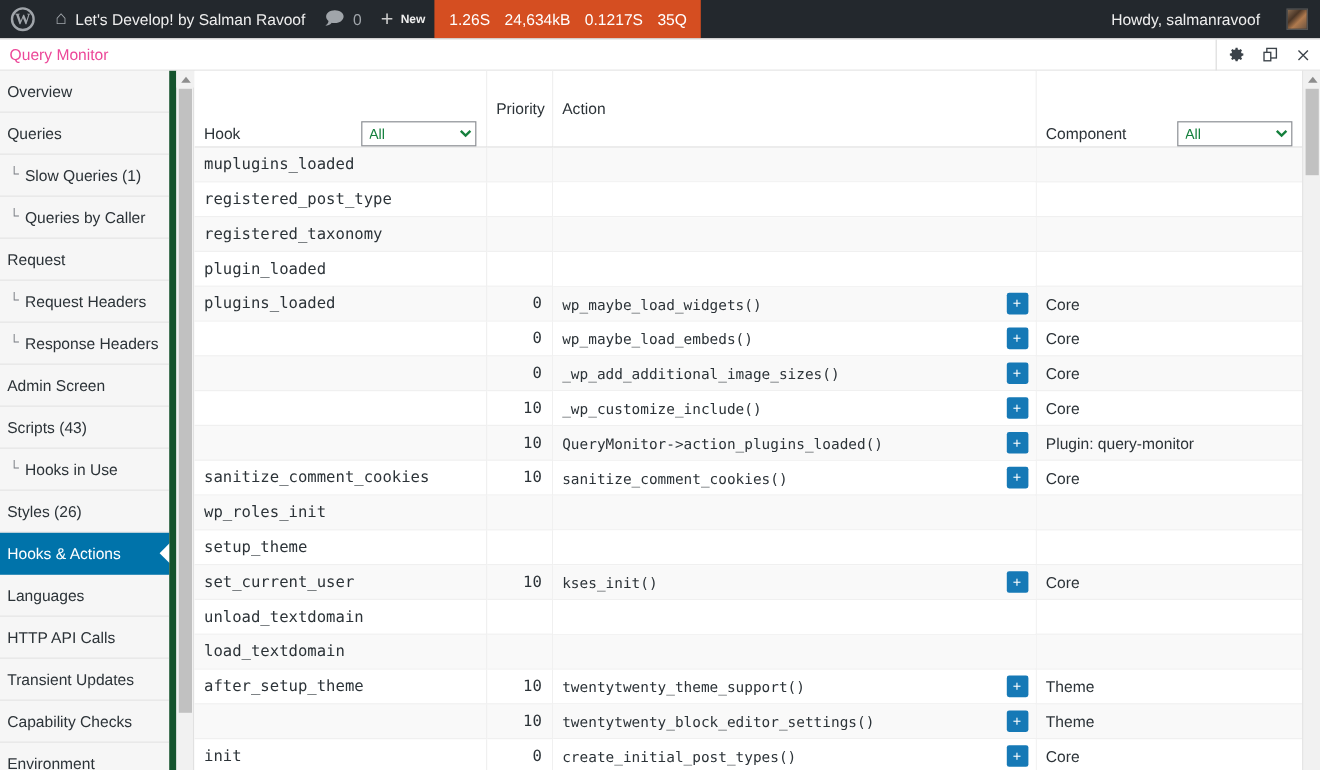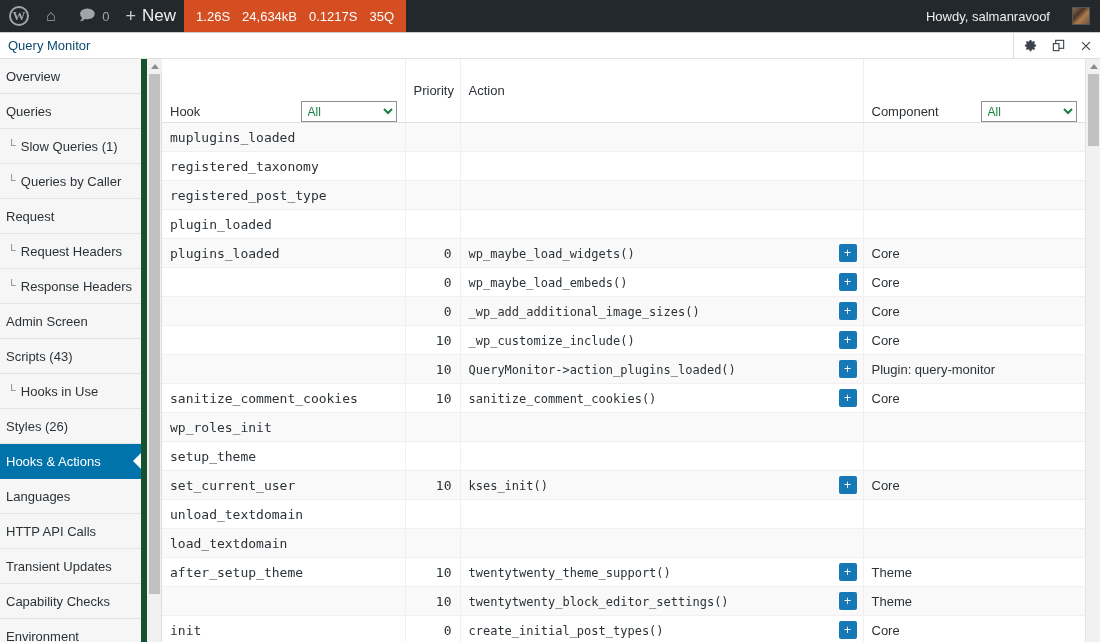--- a/index.html
+++ b/index.html
@@ -33,21 +33,21 @@
     position: relative;
     display: flex; align-items: center; justify-content: center;
     font-size: 13px; font-weight: bold; color: #a0a5aa;
     font-family: "Liberation Serif", serif;
   }
   .home-icon { color: #a0a5aa; font-size: 16px; margin-right: 7px; line-height: 1; }
   .site-name { font-size: 13px; color: #eee; }
   .comment-icon { color: #a0a5aa; font-size: 15px; margin-right: 7px; }
   .comment-count { color: #a0a5aa; font-size: 13px; }
   .plus-icon { color: #ccc; font-size: 18px; margin-right: 6px; font-weight: 300; line-height: 1;}
-  .new-label { font-size: 17px; }
+  .new-label { font-size: 10px; font-weight: bold; }
 
   #qm-metrics {
     background: #d54e21;
     display: flex; align-items: center;
     gap: 12px;
     padding: 0 12px;
     height: 32px;
     color: #fff;
     font-size: 13px;
   }
@@ -79,21 +79,21 @@
   #qm-title-bar {
     height: 26px;
     background: #fff;
     border-bottom: 1px solid #e0e0e0;
     display: flex; align-items: center;
     flex: 0 0 26px;
     position: relative;
   }
   #qm-title {
     font-size: 13px;
-    color: #0c4a6e;
+    color: #ec4899;
     padding-left: 8px;
   }
   #qm-title-actions {
     margin-left: auto;
     display: flex; align-items: center;
     height: 26px;
     border-left: 1px solid #ddd;
     padding-left: 2px;
   }
   .title-btn {
@@ -276,20 +276,21 @@
 </style>
 </head>
 <body>
 
 <div id="adminbar">
   <div class="ab-item logo">
     <span class="wp-logo">W</span>
   </div>
   <div class="ab-item">
     <span class="home-icon">⌂</span>
+    <span class="site-name">Let's Develop! by Salman Ravoof</span>
   </div>
   <div class="ab-item">
     <span class="comment-icon">🗩</span>
     <span class="comment-count">0</span>
   </div>
   <div class="ab-item">
     <span class="plus-icon">+</span>
     <span class="new-label">New</span>
   </div>
   <div id="qm-metrics">
@@ -432,27 +433,27 @@
           </tr>
         </thead>
         <tbody id="qm-tbody">
             <tr>
               <td class="mono">muplugins_loaded</td>
               <td class="mono prio"></td>
               <td class="action"><span class="mono"></span></td>
               <td></td>
             </tr>
             <tr>
+              <td class="mono">registered_post_type</td>
+              <td class="mono prio"></td>
+              <td class="action"><span class="mono"></span></td>
+              <td></td>
+            </tr>
+            <tr>
               <td class="mono">registered_taxonomy</td>
-              <td class="mono prio"></td>
-              <td class="action"><span class="mono"></span></td>
-              <td></td>
-            </tr>
-            <tr>
-              <td class="mono">registered_post_type</td>
               <td class="mono prio"></td>
               <td class="action"><span class="mono"></span></td>
               <td></td>
             </tr>
             <tr>
               <td class="mono">plugin_loaded</td>
               <td class="mono prio"></td>
               <td class="action"><span class="mono"></span></td>
               <td></td>
             </tr>

